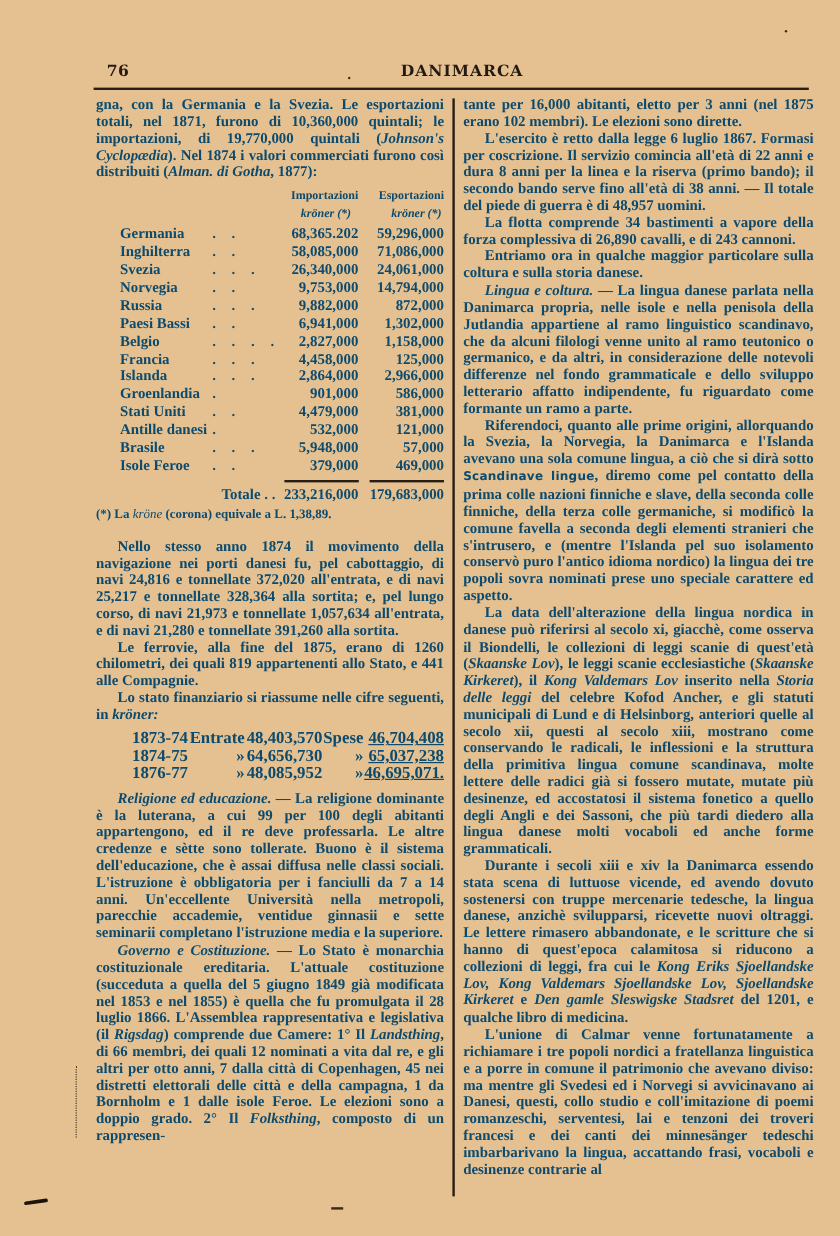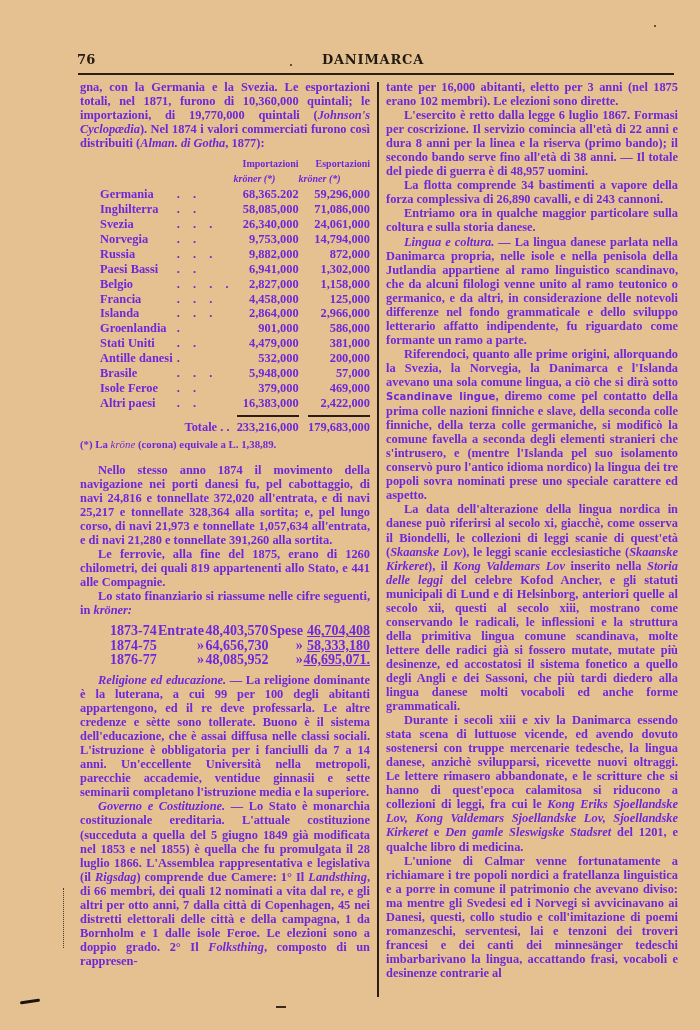--- a/index.html
+++ b/index.html
@@ -4,54 +4,54 @@
 <style>
   html, body { margin: 0; padding: 0; }
   body {
     width: 700px; height: 1030px; overflow: hidden;
     background: #e5c192;
     font-family: "DejaVu Serif", "Liberation Serif", serif;
     color: #231a12;
     position: relative;
   }
   .header {
-    position: absolute; left: 73px; top: 52px; width: 600px; height: 20px;
+    position: absolute; left: 85px; top: 52px; width: 600px; height: 20px;
   }
   .pagenum { position: absolute; left: 4px; top: 0; font-size: 13px; font-weight: bold; letter-spacing: 0.3px; }
   .runhead { position: absolute; left: 0; right: 0; top: 0; text-align: center; font-size: 13px; font-weight: bold; letter-spacing: 0.8px; }
   .rule {
     position: absolute; left: 78px; top: 73px; width: 596px; height: 2px; background: #2a1e14;
   }
   .colrule {
     position: absolute; left: 377px; top: 82px; width: 2px; height: 915px; background: #2a1e14;
   }
   .col {
     position: absolute; top: 80px;
     font-size: 12.4px; line-height: 14.05px;
     text-align: justify;
     font-family: "Liberation Serif", "DejaVu Serif", serif;
     font-weight: 600;
-    color: #6d28d9;
+    color: #0c4a6e;
   }
   .col.left { left: 80px; width: 290px; }
   .col.right { left: 386px; width: 292px; }
   .col p { margin: 0; text-indent: 18px; text-align: justify; }
   .col p.noindent { text-indent: 0; }
   .col p.gap { margin-top: 5px; }
   .col i { font-style: italic; font-weight: bold; }
   .col .sc { font-family: "DejaVu Sans", sans-serif; font-size: 10px; font-weight: bold; letter-spacing: 0.2px; }
 
   table.trade { border-collapse: collapse; margin: 6px 0 0 20px; font-size: 12.4px; }
   table.trade td { padding: 0; height: 14.9px; line-height: 14.9px; white-space: nowrap; }
   table.trade td.c { width: 78px; }
   table.trade td.d { width: 26px; letter-spacing: 5px; }
   table.trade td.n { text-align: right; width: 60px; }
   table.trade td.n2 { text-align: right; width: 72px; }
   table.trade tr.hd td { font-size: 10px; text-align: right; font-weight: bold; line-height: 14px; height: 15px; }
-  table.trade tr.hd2 td { font-size: 10px; text-align: left; font-style: italic; font-weight: bold; height: 16px; }
+  table.trade tr.hd2 td { font-size: 10px; text-align: right; font-style: italic; font-weight: bold; height: 16px; }
   .sumline td.n span, .sumline td.n2 span { display: inline-block; border-top: 2px solid #2a1e14; width: 62px; height: 0; vertical-align: middle; }
   table.trade tr.sumline td { height: 8px; line-height: 8px; }
   table.trade tr.tot td { height: 18px; }
   .footnote { font-size: 10.8px; margin: 4px 0 0 2px; }
   .footnote i { font-weight: normal; }
 
   table.fin { border-collapse: collapse; margin: 7px 0 6px 30px; font-size: 14px; }
   table.fin td { padding: 0; height: 14.2px; line-height: 14.2px; white-space: nowrap; }
   table.fin td.yr { width: 50px; }
   table.fin td.lab1 { width: 50px; text-align: right; }
@@ -162,39 +162,33 @@
         <tr>
           <td class="c">Stati Uniti</td>
           <td class="d">. .</td>
           <td class="n">4,479,000</td>
           <td class="n2">381,000</td>
         </tr>
         <tr>
           <td class="c">Antille danesi</td>
           <td class="d">.</td>
           <td class="n">532,000</td>
-          <td class="n2">200,000</td>
+          <td class="n2">121,000</td>
         </tr>
         <tr>
           <td class="c">Brasile</td>
           <td class="d">. . .</td>
           <td class="n">5,948,000</td>
           <td class="n2">57,000</td>
         </tr>
         <tr>
           <td class="c">Isole Feroe</td>
           <td class="d">. .</td>
           <td class="n">379,000</td>
           <td class="n2">469,000</td>
-        </tr>
-        <tr>
-          <td class="c">Altri paesi</td>
-          <td class="d">. .</td>
-          <td class="n">16,383,000</td>
-          <td class="n2">2,422,000</td>
         </tr>
         <tr class="sumline">
           <td class="c"></td>
           <td class="d"></td>
           <td class="n"><span></span></td>
           <td class="n2"><span></span></td>
         </tr>
         <tr class="tot">
           <td class="c" colspan="2" style="text-align:right;padding-right:4px">Totale . .</td>
           <td class="n">233,216,000</td>
@@ -216,21 +210,21 @@
           <td class="lab1">Entrate</td>
           <td class="v1">48,403,570</td>
           <td class="lab2">Spese</td>
           <td class="v2">46,704,408</td>
         </tr>
         <tr>
           <td class="yr">1874-75</td>
           <td class="lab1">»</td>
           <td class="v1">64,656,730</td>
           <td class="lab2">»</td>
-          <td class="v2">58,333,180</td>
+          <td class="v2">65,037,238</td>
         </tr>
         <tr>
           <td class="yr">1876-77</td>
           <td class="lab1">»</td>
           <td class="v1">48,085,952</td>
           <td class="lab2">»</td>
           <td class="v2">46,695,071.</td>
         </tr>
       </tbody>
   </table>

